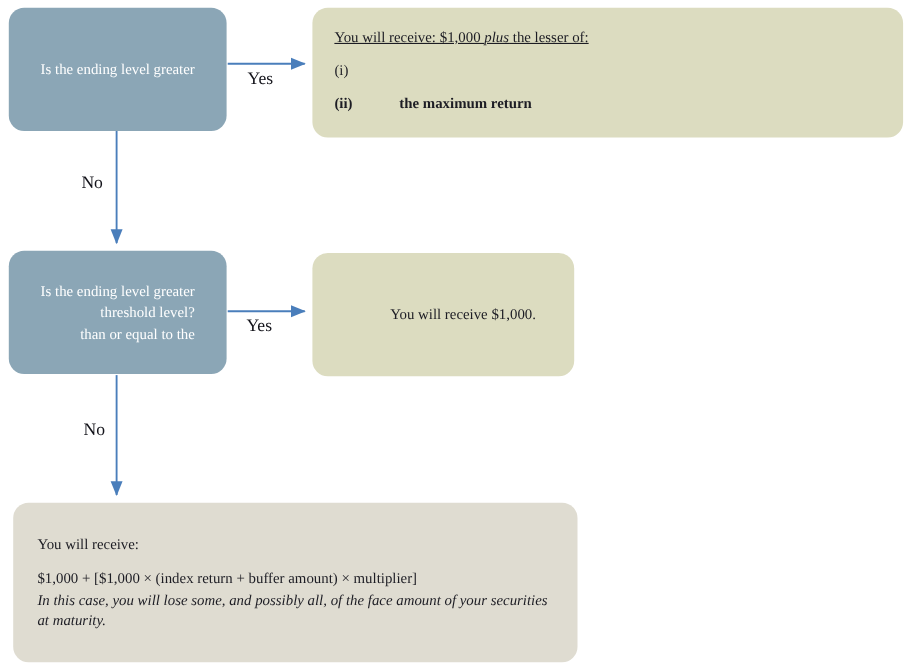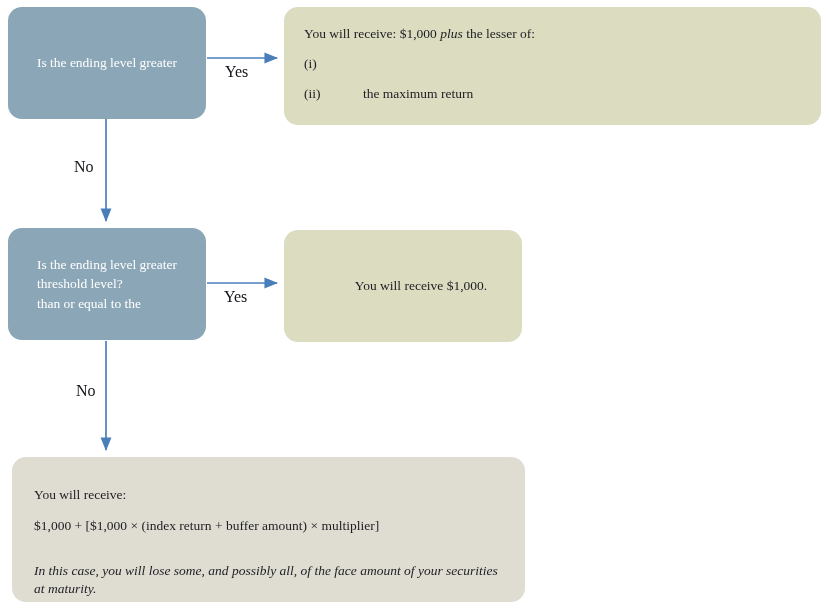--- a/index.html
+++ b/index.html
@@ -24,21 +24,21 @@
 
   
   .decision {
     position: absolute;
     background: #8ba6b6;
     border-radius: 14px;
     color: #ffffff;
     display: flex;
     align-items: center;
     justify-content: center;
-    text-align: left;
+    text-align: right;
     font-size: 13.5px;
     line-height: 1.42;
     padding: 6px 22px;
     box-sizing: border-box;
   }
   .decision .dtext { display: block; }
 
   #decision-1 { left: 8px;  top: 7px;   width: 198px; height: 112px; }
   #decision-2 { left: 8px;  top: 228px; width: 198px; height: 112px; }
 
@@ -65,33 +65,33 @@
     justify-content: center;
     text-align: center;
     padding-left: 36px;
   }
   #outcome-3 {
     left: 12px; top: 457px; width: 513px; height: 145px;
     background: #dfdcd1;
     padding: 28px 22px;
   }
 
-  .lede { margin: 0 0 10px 0; }
+  .lede { margin: 0 0 10px 0; text-decoration: underline; }
   .lede em { font-style: italic; }
 
   .roman-list { margin: 0; padding: 0; }
   .roman-row {
     display: flex;
     margin-bottom: 9px;
   }
-  .roman-row:last-child { margin-bottom: 0; }
+  .roman-row:last-child { margin-bottom: 0; font-weight: bold; }
   .roman-num { width: 59px; flex: 0 0 59px; }
   .roman-text { flex: 1 1 auto; }
 
-  .formula { margin: 0 0 25px 0; }
+  .formula { margin: 0 0 0 0; }
   .caveat {
     margin: 0;
     font-style: italic;
     line-height: 1.38;
   }
   .receive-line { margin: 0 0 11px 0; }
 
   
   .edge-label {
     position: absolute;

